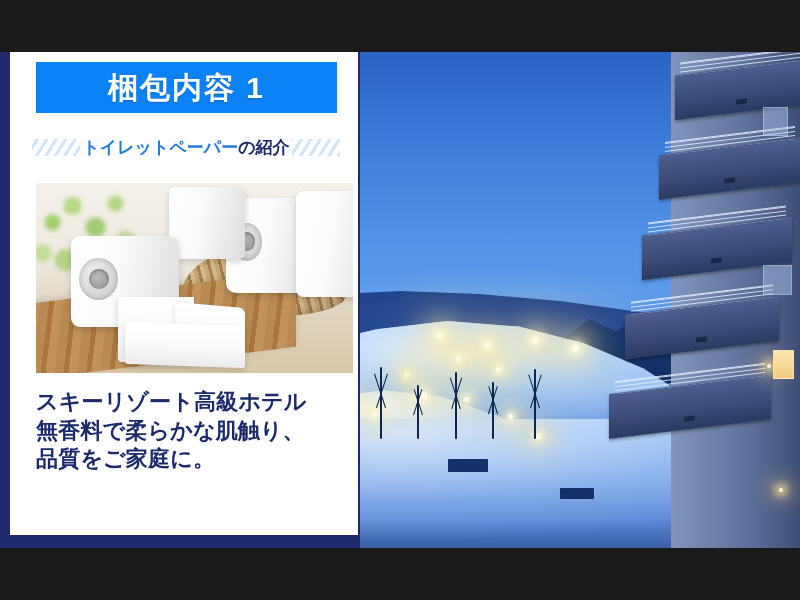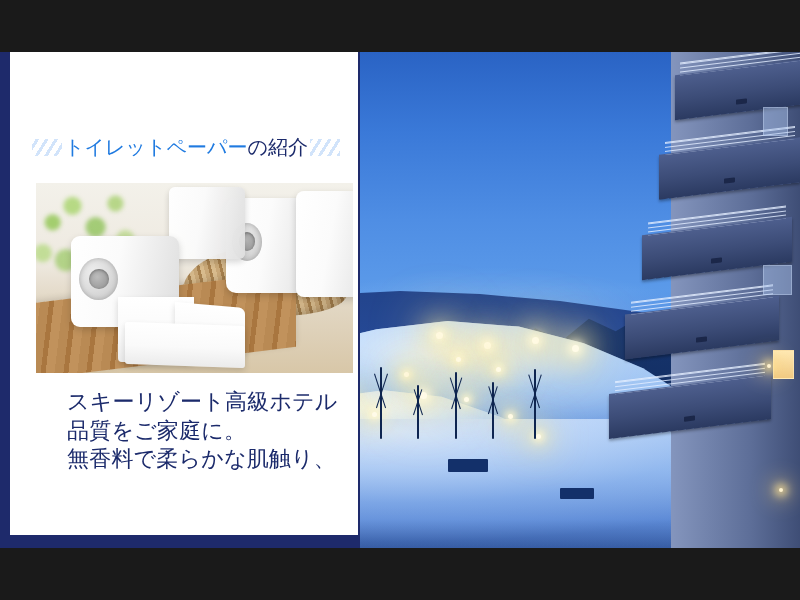--- a/index.html
+++ b/index.html
@@ -158,21 +158,21 @@
     display:flex; align-items:center; justify-content:center;
   }
   .stripes {
     position:absolute; left:0; right:0; top:7px; height:17px;
     background:repeating-linear-gradient(-58deg,
       #cfe2fa 0 3px, #ffffff 3px 8px);
     opacity:.95;
   }
   .subtitle-text {
     position:relative; z-index:2; white-space:nowrap;
-    font-size:20px; font-weight:normal; line-height:1;
+    font-size:17px; font-weight:bold; line-height:1;
     background:#ffffff; padding:0 2px;
   }
   .subtitle-text .b { color:#1f7ae0; }
   .subtitle-text .d { color:#1b2a6b; }
 
   
   .product {
     position:absolute; left:26px; top:131px; width:317px; height:190px;
     overflow:hidden; background:#efe9df;
   }
@@ -222,22 +222,22 @@
     box-shadow:inset 0 1px 3px rgba(0,0,0,.32);
   }
   .sheet {
     position:absolute;
     background:linear-gradient(180deg,#ffffff 0%, #fafafa 55%, #ebebeb 100%);
     box-shadow:0 3px 6px rgba(0,0,0,.14);
   }
 
   .body-copy {
     position:absolute; left:26px; top:336px; width:312px;
-    color:#1b2a6b; font-size:22px; font-weight:normal;
-    line-height:1.30; letter-spacing:.2px;margin-left:31px;
+    color:#1b2a6b; font-size:22px; font-weight:bold;
+    line-height:1.30; letter-spacing:.2px;
   }
   .body-copy div { white-space:nowrap; }
 </style>
 </head>
 <body>
 
 <div id="stage">
 
   <div class="photo-band">
     <div class="scene">
@@ -328,20 +328,23 @@
         <div class="win warm" style="right:3%; top:60%; width:10%; height:6%;"></div>
         <div class="porchlight" style="right:14%; top:63%;"></div>
         <div class="porchlight" style="right:8%;  top:88%;"></div>
       </div>
     </div>
   </div>
 
   <div class="card">
     <div class="card-inner">
 
+      <div class="banner">
+        <span class="banner-text">梱包内容  1</span>
+      </div>
 
       <div class="subtitle-wrap">
         <span class="stripes"></span>
         <span class="subtitle-text">
           <span class="b">トイレットペーパー</span><span class="d">の紹介</span>
         </span>
       </div>
 
       <div class="product">
         <div class="pp-bg"></div>
@@ -364,20 +367,20 @@
         </div>
 
         <div class="sheet" style="left:26%; top:60%; width:24%; height:34%; border-radius:0 0 4px 4px;"></div>
         <div class="sheet" style="left:44%; top:64%; width:22%; height:26%; border-radius:0 6px 8px 0; transform:skewY(5deg);"></div>
         <div class="sheet" style="left:28%; top:74%; width:38%; height:22%; border-radius:3px; transform:skewY(2deg);"></div>
 
       </div>
 
       <div class="body-copy">
         <div>スキーリゾート高級ホテル</div>
+        <div>無香料で柔らかな肌触り、</div>
         <div>品質をご家庭に。</div>
-        <div>無香料で柔らかな肌触り、</div>
       </div>
 
     </div>
   </div>
 
 </div>
 
 </body></html>

